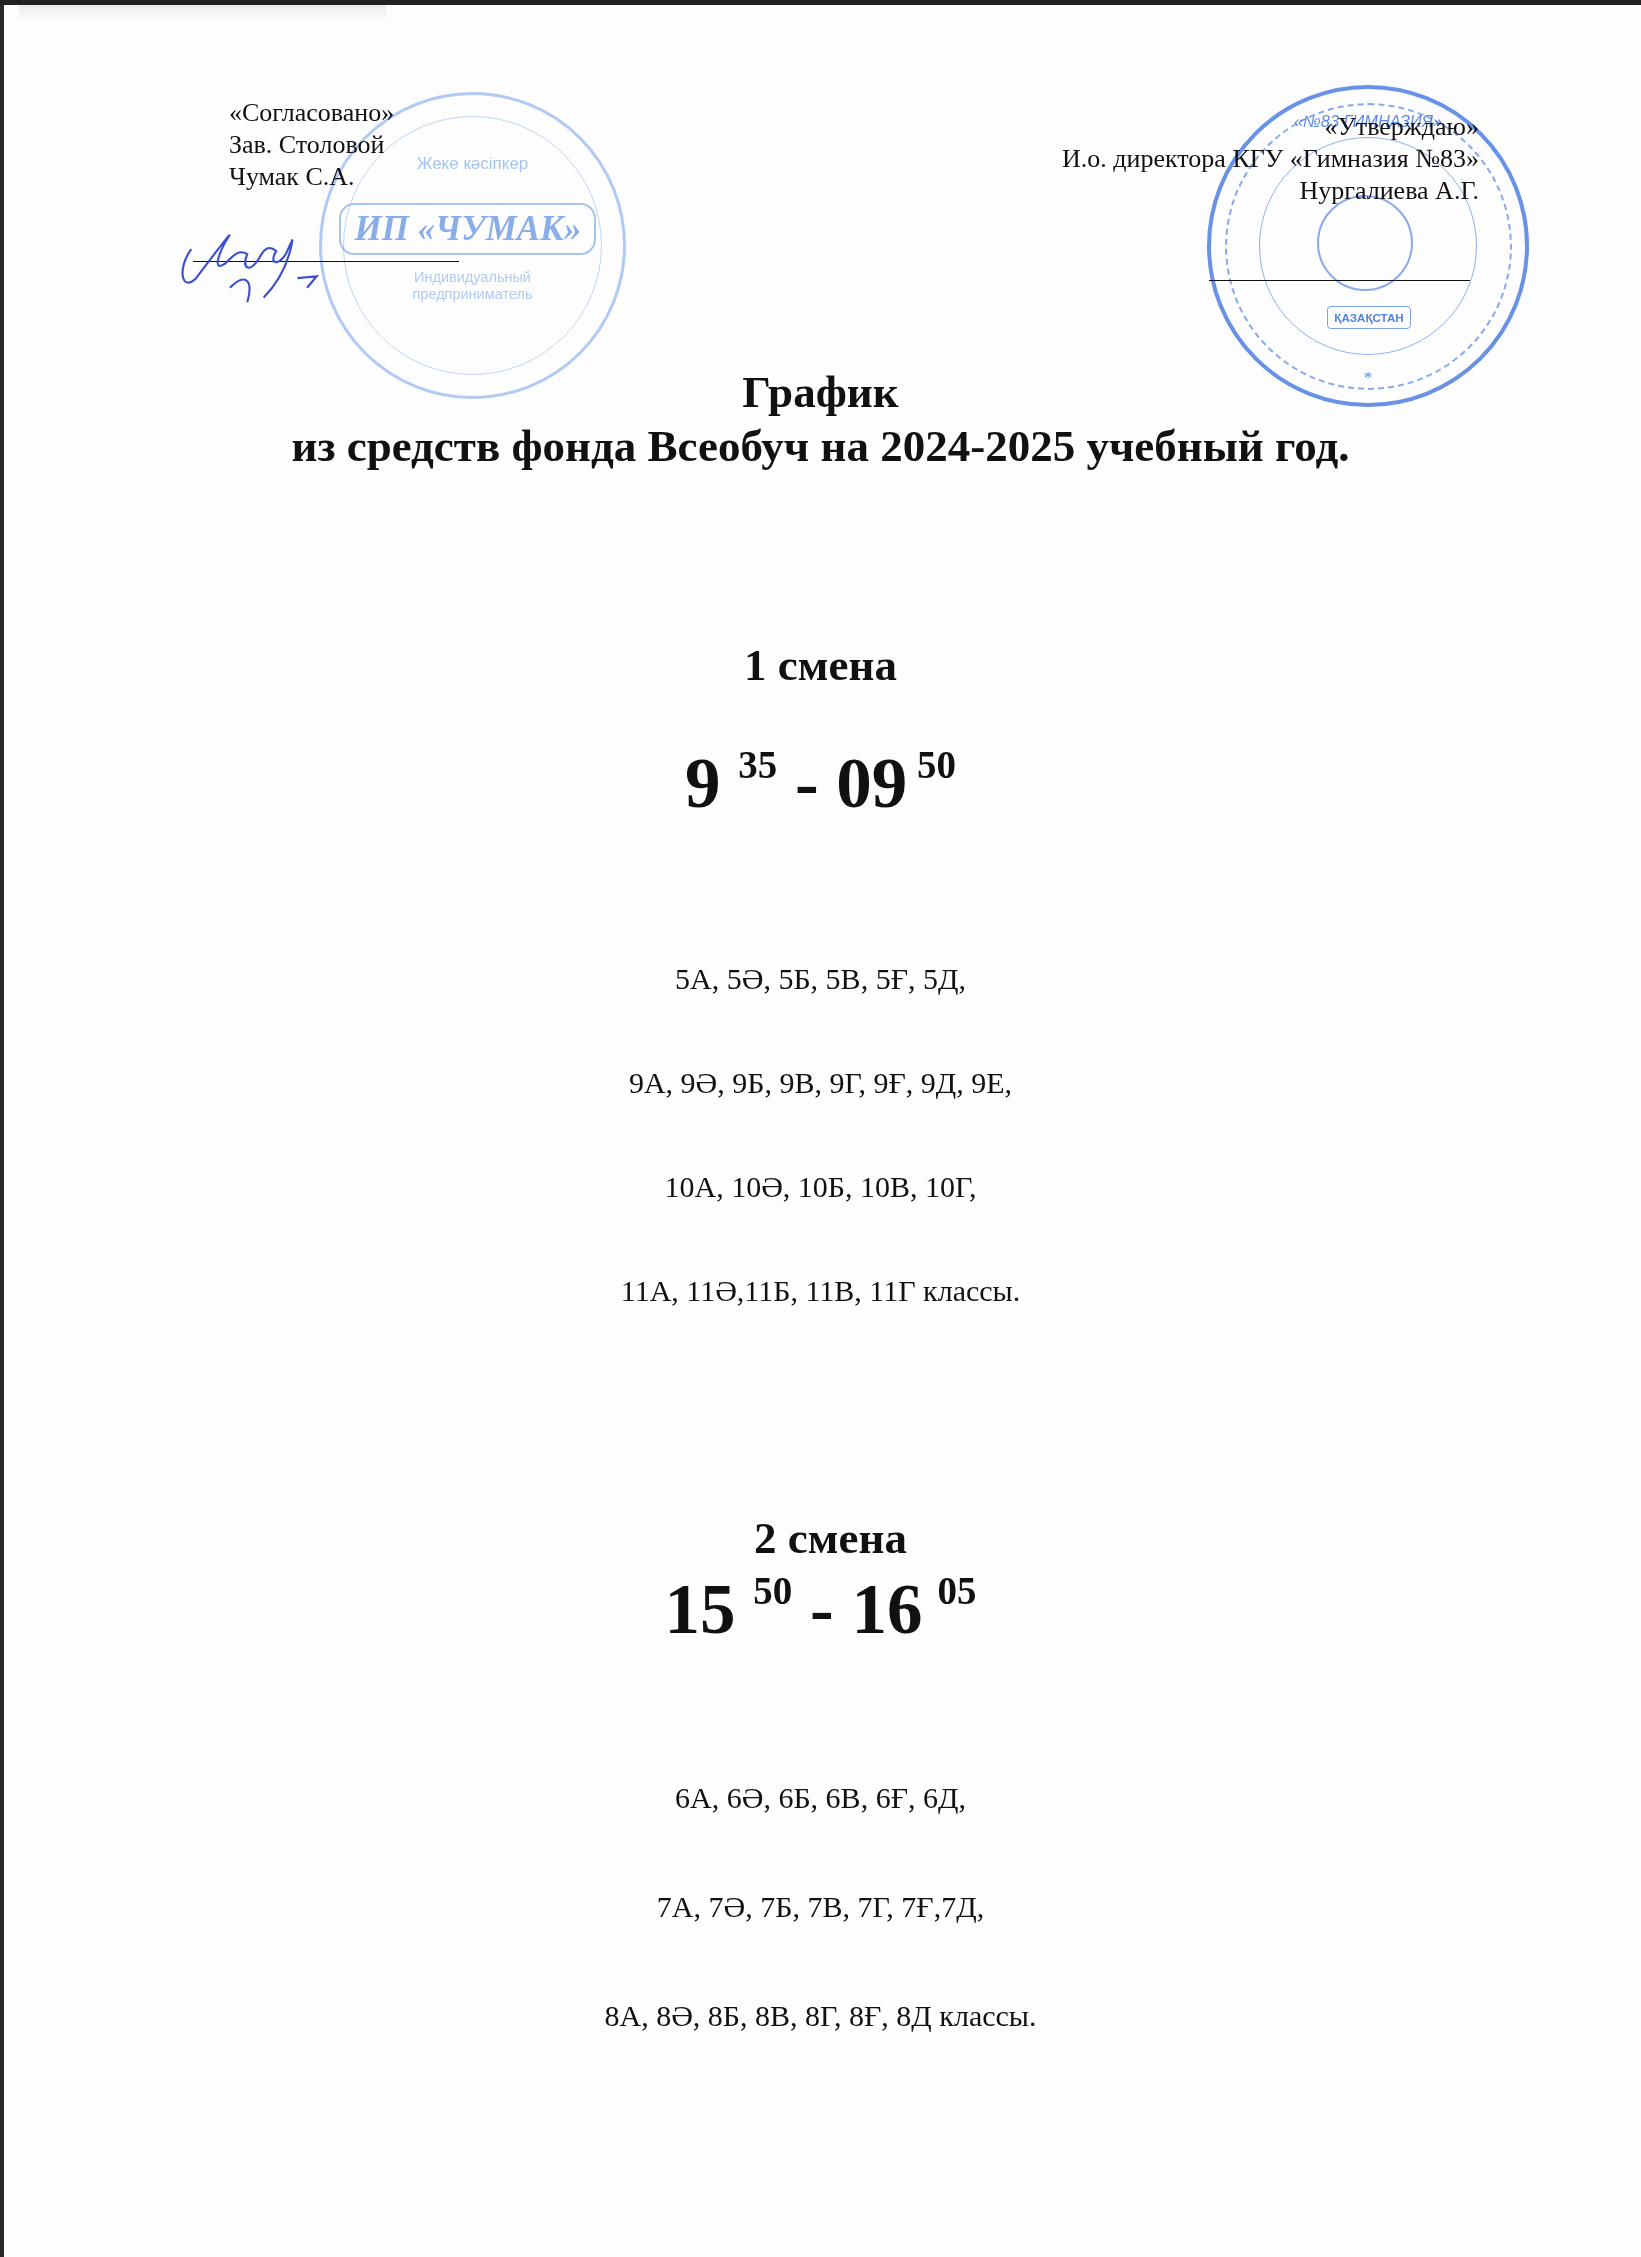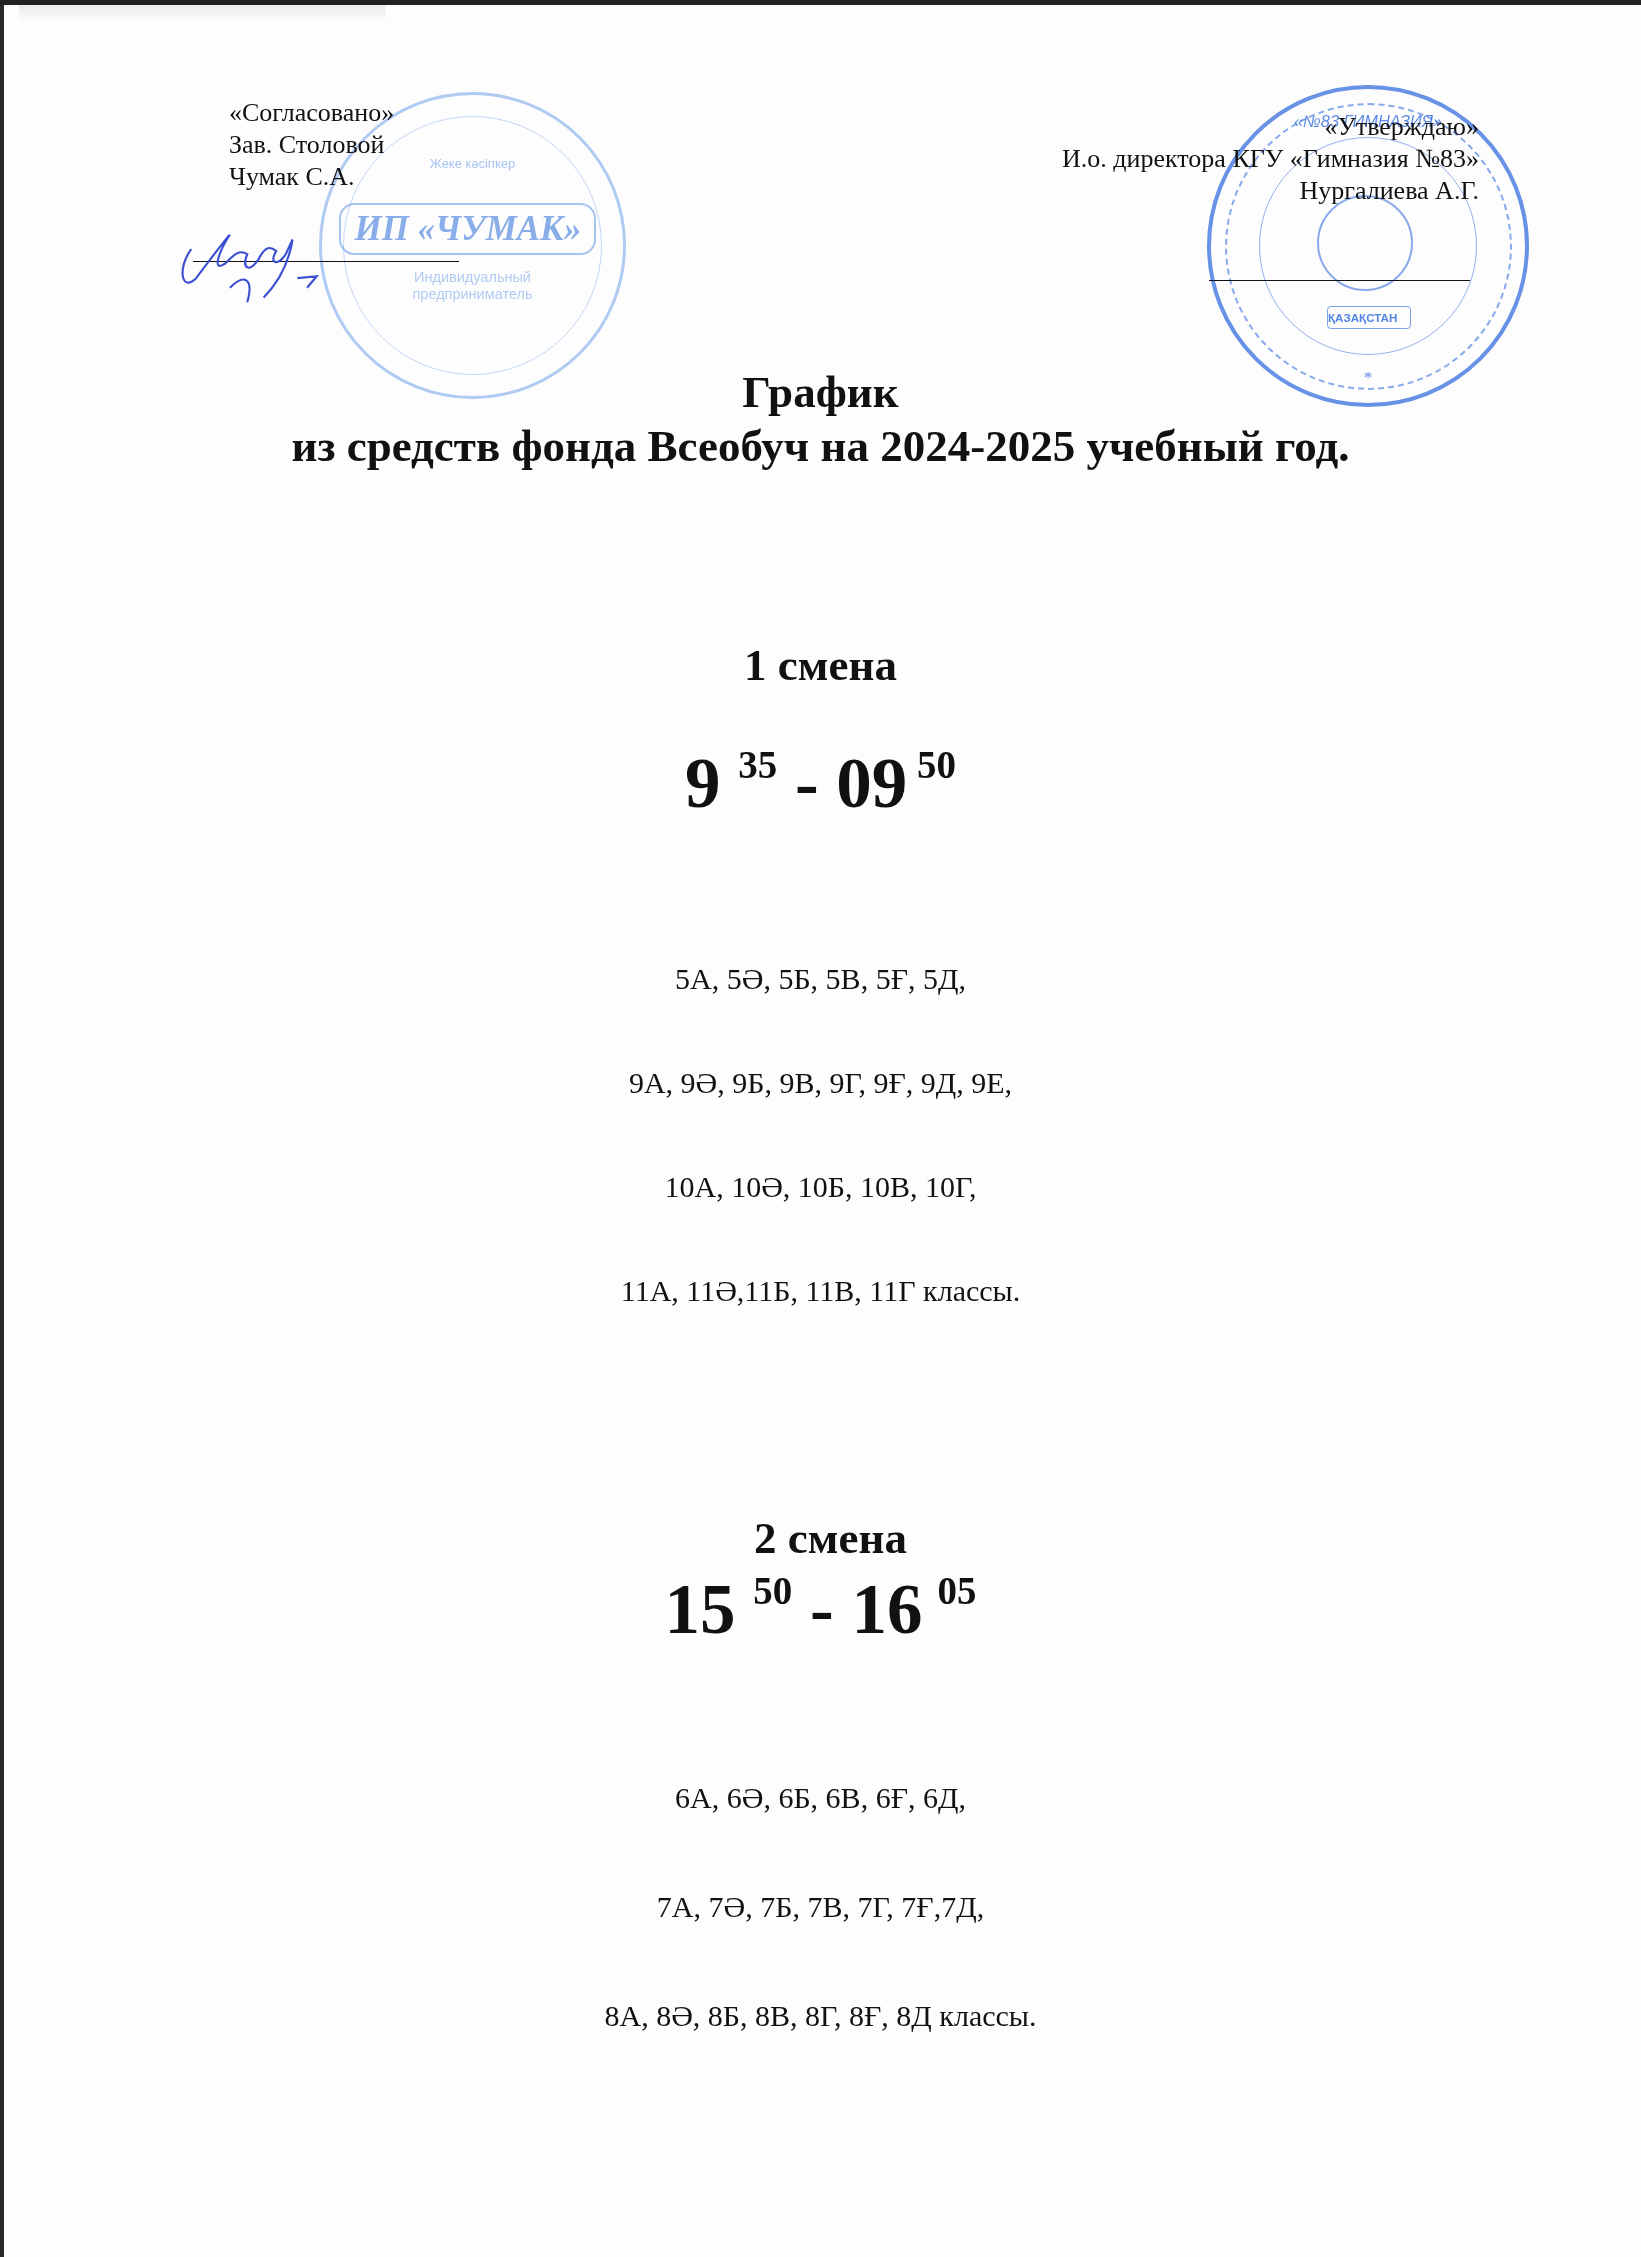--- a/index.html
+++ b/index.html
@@ -16,28 +16,28 @@
   .abs { position: absolute; }
   .left-block { left: 193px; top: 97px; font-size: 26px; line-height: 32px; margin-left: 36px; }
   .right-block { right: 162px; top: 111px; font-size: 26px; line-height: 32px; text-align: right; }
   .sig-line-left { left: 193px; top: 261px; width: 266px; border-top: 1.4px solid #111; }
   .sig-line-right { left: 1209px; top: 280px; width: 261px; border-top: 1.4px solid #111; }
 
   .stamp { position: absolute; border-radius: 50%; pointer-events: none; }
   .stamp-left { left: 319px; top: 92px; width: 301px; height: 301px; border: 3.9px solid rgba(80,140,230,.45); }
   .stamp-left .inner { position: absolute; left: 21px; top: 21px; right: 21px; bottom: 21px; border-radius: 50%; border: 1.9px solid rgba(80,140,230,.35); }
   .stamp-left .ribbon { position: absolute; left: 17.4px; top: 108px; width: 253px; height: 48px; border: 2.9px solid rgba(80,140,230,.5); border-radius: 15.4px; display: flex; align-items: center; justify-content: center; color: rgba(60,120,220,.6); font-family: "Liberation Serif", serif; font-weight: bold; font-size: 35px; font-style: italic; }
-  .stamp-left .t1 { position: absolute; top: 58px; width: 100%; text-align: center; color: rgba(80,140,230,.5); font-family: "Liberation Sans", sans-serif; font-size: 13px; line-height: 21px; }
+  .stamp-left .t1 { position: absolute; top: 58px; width: 100%; text-align: center; color: rgba(80,140,230,.5); font-family: "Liberation Sans", sans-serif; font-size: 17px; line-height: 21px; }
   .stamp-left .t2 { position: absolute; top: 174px; width: 100%; text-align: center; color: rgba(80,140,230,.45); font-family: "Liberation Sans", sans-serif; font-size: 14.5px; line-height: 17.4px; }
 
   .stamp-right { left: 1207px; top: 85px; width: 314px; height: 314px; border: 4.8px solid rgba(40,100,220,.7); }
   .stamp-right .ring2 { position: absolute; left: 13.5px; top: 13.5px; right: 13.5px; bottom: 13.5px; border-radius: 50%; border: 2.9px dashed rgba(40,100,220,.55); }
   .stamp-right .ring3 { position: absolute; left: 48px; top: 48px; right: 48px; bottom: 48px; border-radius: 50%; border: 1.9px solid rgba(40,100,220,.5); }
   .stamp-right .emblem { position: absolute; left: 106px; top: 106px; width: 92px; height: 92px; border-radius: 50%; border: 2.9px solid rgba(40,100,220,.55); }
-  .stamp-right .kz { position: absolute; left: 116px; top: 217px; width: 82px; height: 21px; border: 1.9px solid rgba(40,100,220,.6); border-radius: 3.9px; font-family: "Liberation Sans", sans-serif; font-size: 11.6px; color: rgba(40,100,220,.8); line-height: 21px; font-weight: bold; }
+  .stamp-right .kz { position: absolute; left: 116px; top: 217px; width: 82px; height: 21px; border: 1.9px solid rgba(40,100,220,.6); border-radius: 3.9px; font-family: "Liberation Sans", sans-serif; font-size: 11.6px; color: rgba(40,100,220,.8); text-align: center; line-height: 21px; font-weight: bold; }
   .stamp-right .top-text { position: absolute; top: 23px; width: 100%; text-align: center; font-family: "Liberation Sans", sans-serif; font-size: 16.4px; color: rgba(40,100,220,.75); font-style: italic; }
   .stamp-right .star { position: absolute; bottom: 15.4px; width: 100%; text-align: center; font-size: 17.4px; color: rgba(40,100,220,.75); }
 
   .signature { position: absolute; left: 172px; top: 220px; width: 164px; height: 97px; }
 
   .center { left: 0; width: 1641px; text-align: center; }
   .title { font-weight: bold; font-size: 45px; line-height: 54px; }
   .t-title { top: 365px; }
   .shift-label { font-weight: bold; font-size: 45px; }
   .time { font-weight: bold; font-size: 71px; }

